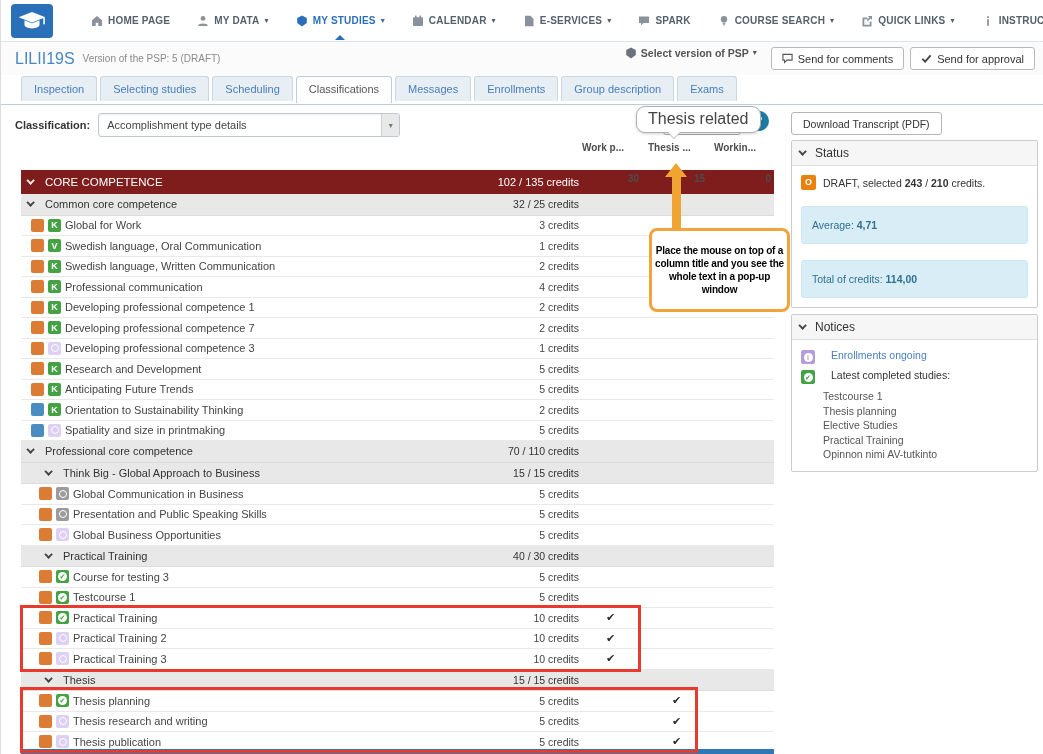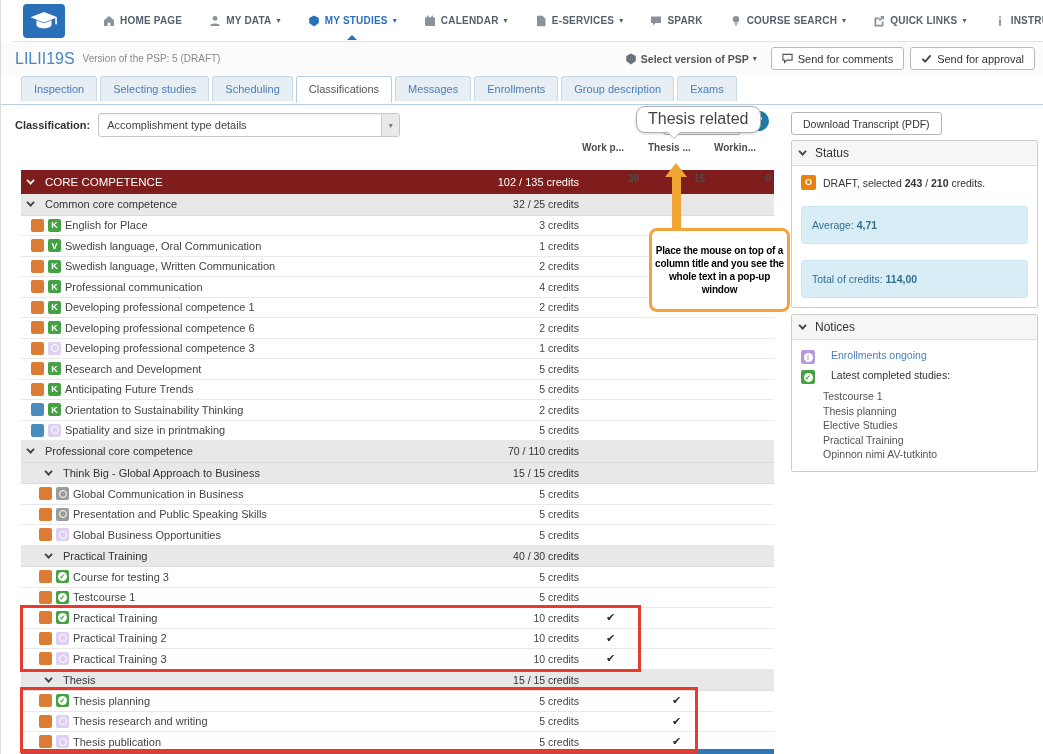--- a/index.html
+++ b/index.html
@@ -1,33 +1,33 @@
 <!DOCTYPE html>
 <html><head>
 <meta charset="utf-8">
 <style>
 *{box-sizing:border-box;margin:0;padding:0}
 body{font-family:"Liberation Sans","DejaVu Sans",sans-serif;background:#fff}
 .page{position:relative;width:1043px;height:754px;background:#fff;overflow:hidden;border-left:1px solid #dcdcdc}
 
-.topnav{position:absolute;top:0;left:12px;right:0;height:42px;display:flex;align-items:center;background:#fff;border-bottom:1px solid #d9e6f2}
+.topnav{position:absolute;top:0;left:0;right:0;height:42px;display:flex;align-items:center;background:#fff;border-bottom:1px solid #d9e6f2}
 .logo{width:42px;height:34px;background:#2a70b8;border-radius:4px;margin-left:10px;display:flex;align-items:center;justify-content:center;flex:none;cursor:pointer}
 .nav-items{display:flex;align-items:center;gap:27px;margin-left:38px}
 .nav-item{display:flex;align-items:center;gap:5px;font-size:10px;font-weight:bold;color:#54616c;letter-spacing:.2px;cursor:pointer;position:relative;white-space:nowrap}
 .nav-item.active{color:#2a70b8}
 .nav-item.active::after{content:"";position:absolute;bottom:-13px;left:50%;margin-left:-5px;border:5px solid transparent;border-bottom-color:#2a70b8}
 .nicon{display:inline-flex;width:12px;height:12px}
 .nicon svg{width:12px;height:12px;fill:#8a939c}
 .nav-item.active .nicon svg{fill:#2a70b8}
 .caret{font-size:8px;line-height:1}
 
 .title-row{position:absolute;top:42px;left:0;right:0;height:33px;background:#fbfbfb;display:flex;align-items:center;padding:0 8px 0 14px}
 .psp-code{color:#4a86c6;font-size:16px;cursor:default}
 .psp-sub{color:#8a8a8a;font-size:10px;margin-left:8px}
-.header-actions{margin-left:auto;display:flex;align-items:center;gap:6px}
+.header-actions{margin-left:auto;display:flex;align-items:flex-start;gap:6px}
 .select-version{display:flex;align-items:center;gap:4px;font-size:10.5px;font-weight:bold;color:#555;margin-right:8px;cursor:pointer}
 .select-version .nicon svg{fill:#6a737c}
 .hdr-btn{display:flex;align-items:center;gap:5px;border:1px solid #b9b9b9;border-radius:3px;background:#fff;padding:3px 10px;font-size:11px;color:#333;cursor:pointer;height:23px}
 .hdr-btn svg{width:11px;height:11px;fill:#555}
 
 .tabbar{position:absolute;top:75px;left:0;right:0;height:30px;border-bottom:1px solid #b9cfe0;padding-left:20px;display:flex;gap:3px;align-items:flex-start}
 .tab{background:#e7eef4;border:1px solid #c8d8e4;border-bottom:none;border-radius:3px 3px 0 0;padding:6px 12px 6px;font-size:11px;color:#4a7ebb;cursor:pointer;position:relative;top:1px;white-space:nowrap}
 .tab.active{background:#fff;color:#555;border-color:#b9cfe0;padding-bottom:8px;z-index:2}
 
 .toolbar{position:absolute;top:113px;left:14px;display:flex;align-items:center;gap:8px;z-index:3}
@@ -276,21 +276,21 @@
         <span class="credits">102 / 135 credits</span>
       </div>
       <div class="trow group lvl1">
         <span class="chev"></span>
         <span class="lbl">Common core competence</span>
         <span class="credits">32 / 25 credits</span>
       </div>
       <div class="trow course lvl1">
         <span class="sq orange"></span>
         <span class="badge green">K</span>
-        <span class="lbl">English for Place</span>
+        <span class="lbl">Global for Work</span>
         <span class="credits">3 credits</span>
       </div>
       <div class="trow course lvl1">
         <span class="sq orange"></span>
         <span class="badge green">V</span>
         <span class="lbl">Swedish language, Oral Communication</span>
         <span class="credits">1 credits</span>
       </div>
       <div class="trow course lvl1">
         <span class="sq orange"></span>
@@ -306,21 +306,21 @@
       </div>
       <div class="trow course lvl1">
         <span class="sq orange"></span>
         <span class="badge green">K</span>
         <span class="lbl">Developing professional competence 1</span>
         <span class="credits">2 credits</span>
       </div>
       <div class="trow course lvl1">
         <span class="sq orange"></span>
         <span class="badge green">K</span>
-        <span class="lbl">Developing professional competence 6</span>
+        <span class="lbl">Developing professional competence 7</span>
         <span class="credits">2 credits</span>
       </div>
       <div class="trow course lvl1">
         <span class="sq orange"></span>
         <span class="badge purple">
           <span class="ring"></span>
         </span>
         <span class="lbl">Developing professional competence 3</span>
         <span class="credits">1 credits</span>
       </div>

